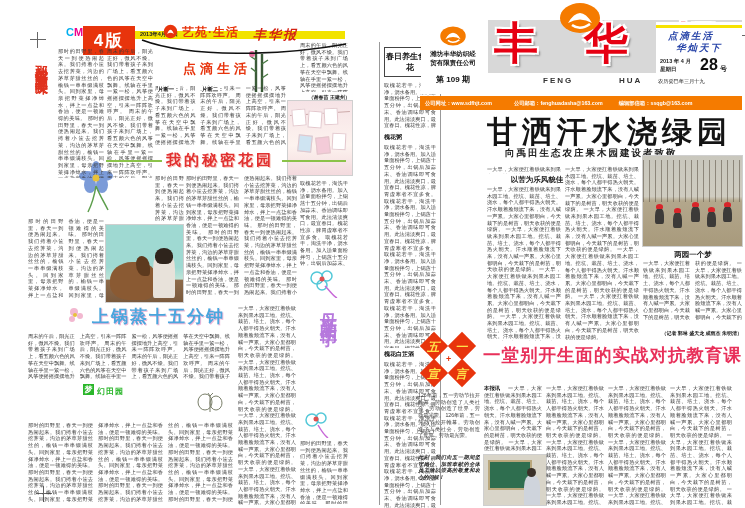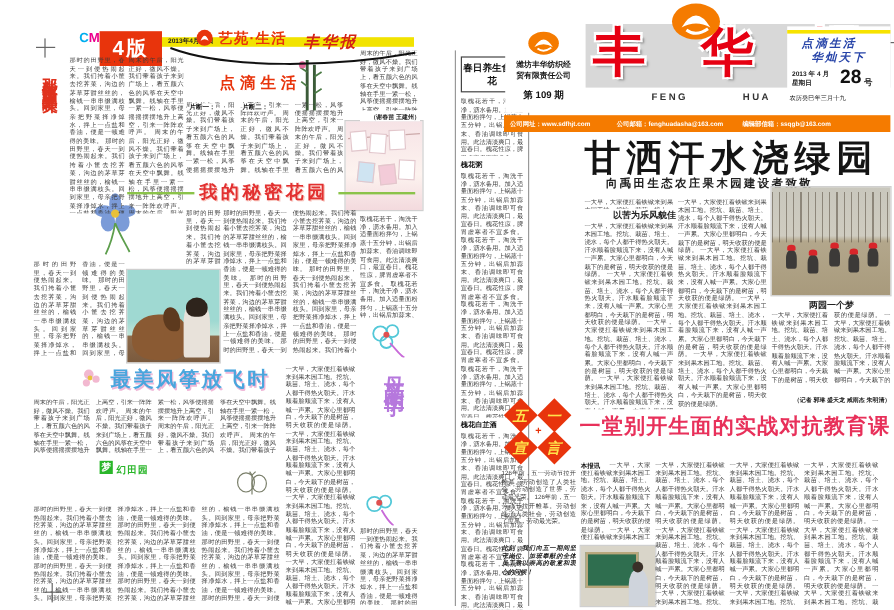--- a/index.html
+++ b/index.html
@@ -142,21 +142,21 @@
   <div class="abs txt" style="left:155px;top:175px;width:29px;height:46px;">那时的田野里，春天一到便热闹起来。我们挎着小筐去挖荠菜，沟边的茅草芽甜丝丝的，榆钱一串串缀满枝头。回到家里，母亲把野菜择净焯水，拌上一点盐和香油，便是一顿难得的美味。</div>
   <div class="abs txt c2" style="left:186px;top:175px;width:111px;height:123px;">那时的田野里，春天一到便热闹起来。我们挎着小筐去挖荠菜，沟边的茅草芽甜丝丝的，榆钱一串串缀满枝头。回到家里，母亲把野菜择净焯水，拌上一点盐和香油，便是一顿难得的美味。 那时的田野里，春天一到便热闹起来。我们挎着小筐去挖荠菜，沟边的茅草芽甜丝丝的，榆钱一串串缀满枝头。回到家里，母亲把野菜择净焯水，拌上一点盐和香油，便是一顿难得的美味。 那时的田野里，春天一到便热闹起来。我们挎着小筐去挖荠菜，沟边的茅草芽甜丝丝的，榆钱一串串缀满枝头。回到家里，母亲把野菜择净焯水，拌上一点盐和香油，便是一顿难得的美味。 那时的田野里，春天一到便热闹起来。我们挎着小筐去挖荠菜，沟边的茅草芽甜丝丝的，榆钱一串串缀满枝头。回到家里，母亲把野菜择净焯水，拌上一点盐和香油，便是一顿难得的美味。 那时的田野里，春天一到便热闹起来。我们挎着小筐去挖荠菜，沟边的茅草芽甜丝丝的，榆钱一串串缀满枝头。回到家里，母亲把野菜择净焯水，拌上一点盐和香油，便是一顿难得的美味。 </div>
 
   <div class="abs phframe" id="photo-horse">
     <i class="horse"></i>
       <i class="mane"></i>
       <i class="girl"></i>
       <i class="hair"></i>
   </div>
 
-  <div class="abs" style="left:92px;top:305px;font-size:17px;font-weight:bold;color:#4aa6dd;letter-spacing:2px;font-family:'Liberation Serif',serif;text-shadow:1px 1px 0 #f0b8d8;">最美风筝放飞时</div>
+  <div class="abs" style="left:92px;top:305px;font-size:17px;font-weight:bold;color:#4aa6dd;letter-spacing:2px;font-family:'Liberation Serif',serif;text-shadow:1px 1px 0 #f0b8d8;">上锅蒸十五分钟</div>
   <svg class="abs" style="left:66px;top:306px;width:22px;height:20px;" viewBox="0 0 22 20">
     <g fill="#f2b8d0">
         <circle cx="8" cy="6" r="4"></circle>
         <circle cx="14" cy="10" r="3"></circle>
         <circle cx="6" cy="13" r="3"></circle>
       </g>
       <circle cx="9" cy="9" r="2" fill="#e8c13a"></circle>
   </svg>
   <div class="abs txt c4" style="left:28px;top:333px;width:202px;height:49px;">周末的午后，阳光正好，微风不燥。我们带着孩子来到广场上，看五颜六色的风筝在天空中飘舞。线轴在手里一紧一松，风筝便摇摇摆摆地升上高空，引来一阵阵欢呼声。 周末的午后，阳光正好，微风不燥。我们带着孩子来到广场上，看五颜六色的风筝在天空中飘舞。线轴在手里一紧一松，风筝便摇摇摆摆地升上高空，引来一阵阵欢呼声。 周末的午后，阳光正好，微风不燥。我们带着孩子来到广场上，看五颜六色的风筝在天空中飘舞。线轴在手里一紧一松，风筝便摇摇摆摆地升上高空，引来一阵阵欢呼声。 周末的午后，阳光正好，微风不燥。我们带着孩子来到广场上，看五颜六色的风筝在天空中飘舞。线轴在手里一紧一松，风筝便摇摇摆摆地升上高空，引来一阵阵欢呼声。 周末的午后，阳光正好，微风不燥。我们带着孩子来到广场上，看五颜六色的风筝在天空中飘舞。线轴在手里一紧一松，风筝便摇摇摆摆地升上高空，引来一阵阵欢呼声。 </div>
 

